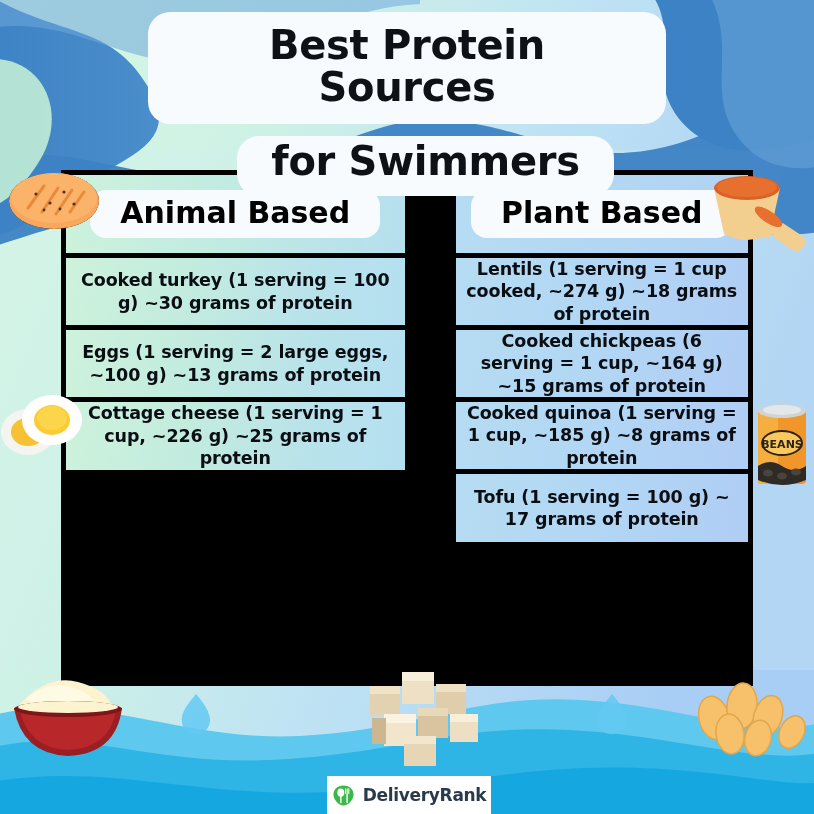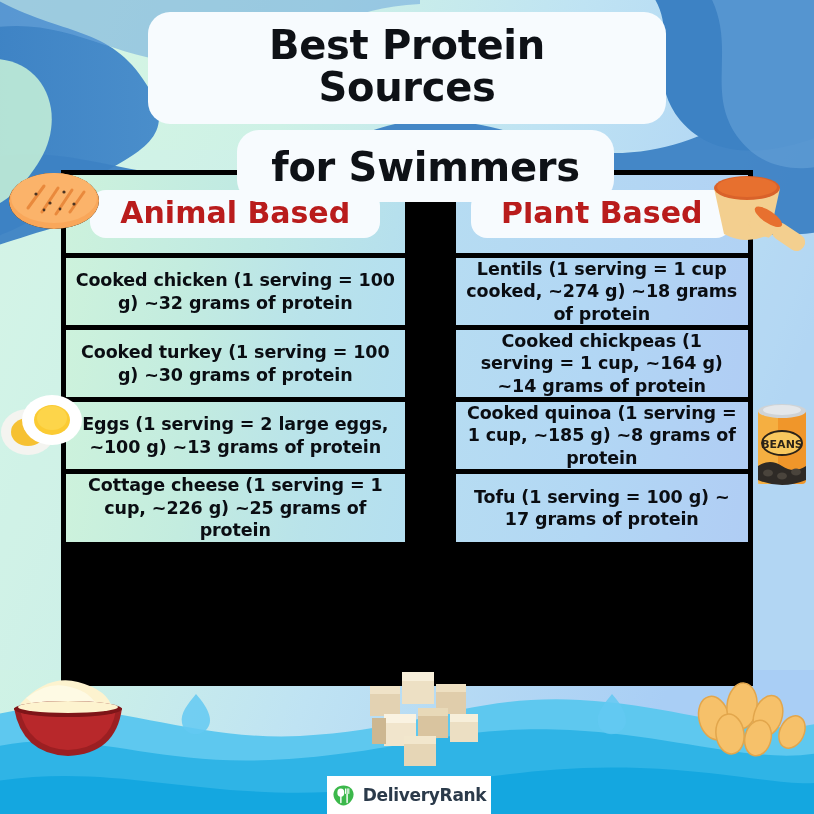--- a/index.html
+++ b/index.html
@@ -24,22 +24,22 @@
     display:inline-block;
     background:#f7fbfe;
     border-radius:22px;
     color:#0e1116;
     font-size:40px;
     font-weight:700;
     letter-spacing:-0.3px;
     line-height:1.05;
     padding:12px 26px 14px;
   }
-  .title-line.l1{margin-bottom:6px;padding-bottom:16px;}
-  .title-line.l2{padding:16px 34px 14px;margin-left:37px;}
+  .title-line.l1{margin-bottom:12px;padding-bottom:16px;}
+  .title-line.l2{padding:4px 34px 14px;margin-left:37px;}
 
   
   .table{
     position:absolute;left:61px;top:170px;width:692px;height:516px;
     z-index:5;
     border:5px solid #000;
     box-sizing:border-box;
     display:flex;
     background:#000;
   }
@@ -74,21 +74,21 @@
   .cell.body{height:72px;}
   .cell.body:last-child{height:73px;}
 
   .head-pill{
     background:#f7fbfe;
     border-radius:16px;
     padding:6px 30px 9px;
     font-size:30px;
     font-weight:700;
     line-height:1.12;
-    color:#b91c1c;
+    color:#000000;
     white-space:nowrap;
   }
   .cell-text{
     font-size:17.5px;
     font-weight:600;
     line-height:1.28;
     letter-spacing:-0.1px;
   }
 
   
@@ -257,42 +257,39 @@
     </g>
   </svg>
 
   <div class="table">
 
     <div class="col col-left">
       <div class="cell head">
         <span class="head-pill">Animal Based</span>
       </div>
       <div class="cell body">
-        <span class="cell-text">Cooked chicken (1 serving = 100 g) ~32 grams of protein</span>
-      </div>
-      <div class="cell body">
         <span class="cell-text">Cooked turkey (1 serving = 100 g) ~30 grams of protein</span>
       </div>
       <div class="cell body">
         <span class="cell-text">Eggs (1 serving = 2 large eggs, ~100 g) ~13 grams of protein</span>
       </div>
       <div class="cell body">
         <span class="cell-text">Cottage cheese (1 serving = 1 cup, ~226 g) ~25 grams of protein</span>
       </div>
     </div>
 
     <div class="col col-right">
       <div class="cell head">
         <span class="head-pill">Plant Based</span>
       </div>
       <div class="cell body">
         <span class="cell-text">Lentils (1 serving = 1 cup cooked, ~274 g) ~18 grams of protein</span>
       </div>
       <div class="cell body">
-        <span class="cell-text">Cooked chickpeas (1 serving = 1 cup, ~164 g) ~14 grams of protein</span>
+        <span class="cell-text">Cooked chickpeas (6 serving = 1 cup, ~164 g) ~15 grams of protein</span>
       </div>
       <div class="cell body">
         <span class="cell-text">Cooked quinoa (1 serving = 1 cup, ~185 g) ~8 grams of protein</span>
       </div>
       <div class="cell body">
         <span class="cell-text">Tofu (1 serving = 100 g) ~ 17 grams of protein</span>
       </div>
     </div>
 
   </div>

